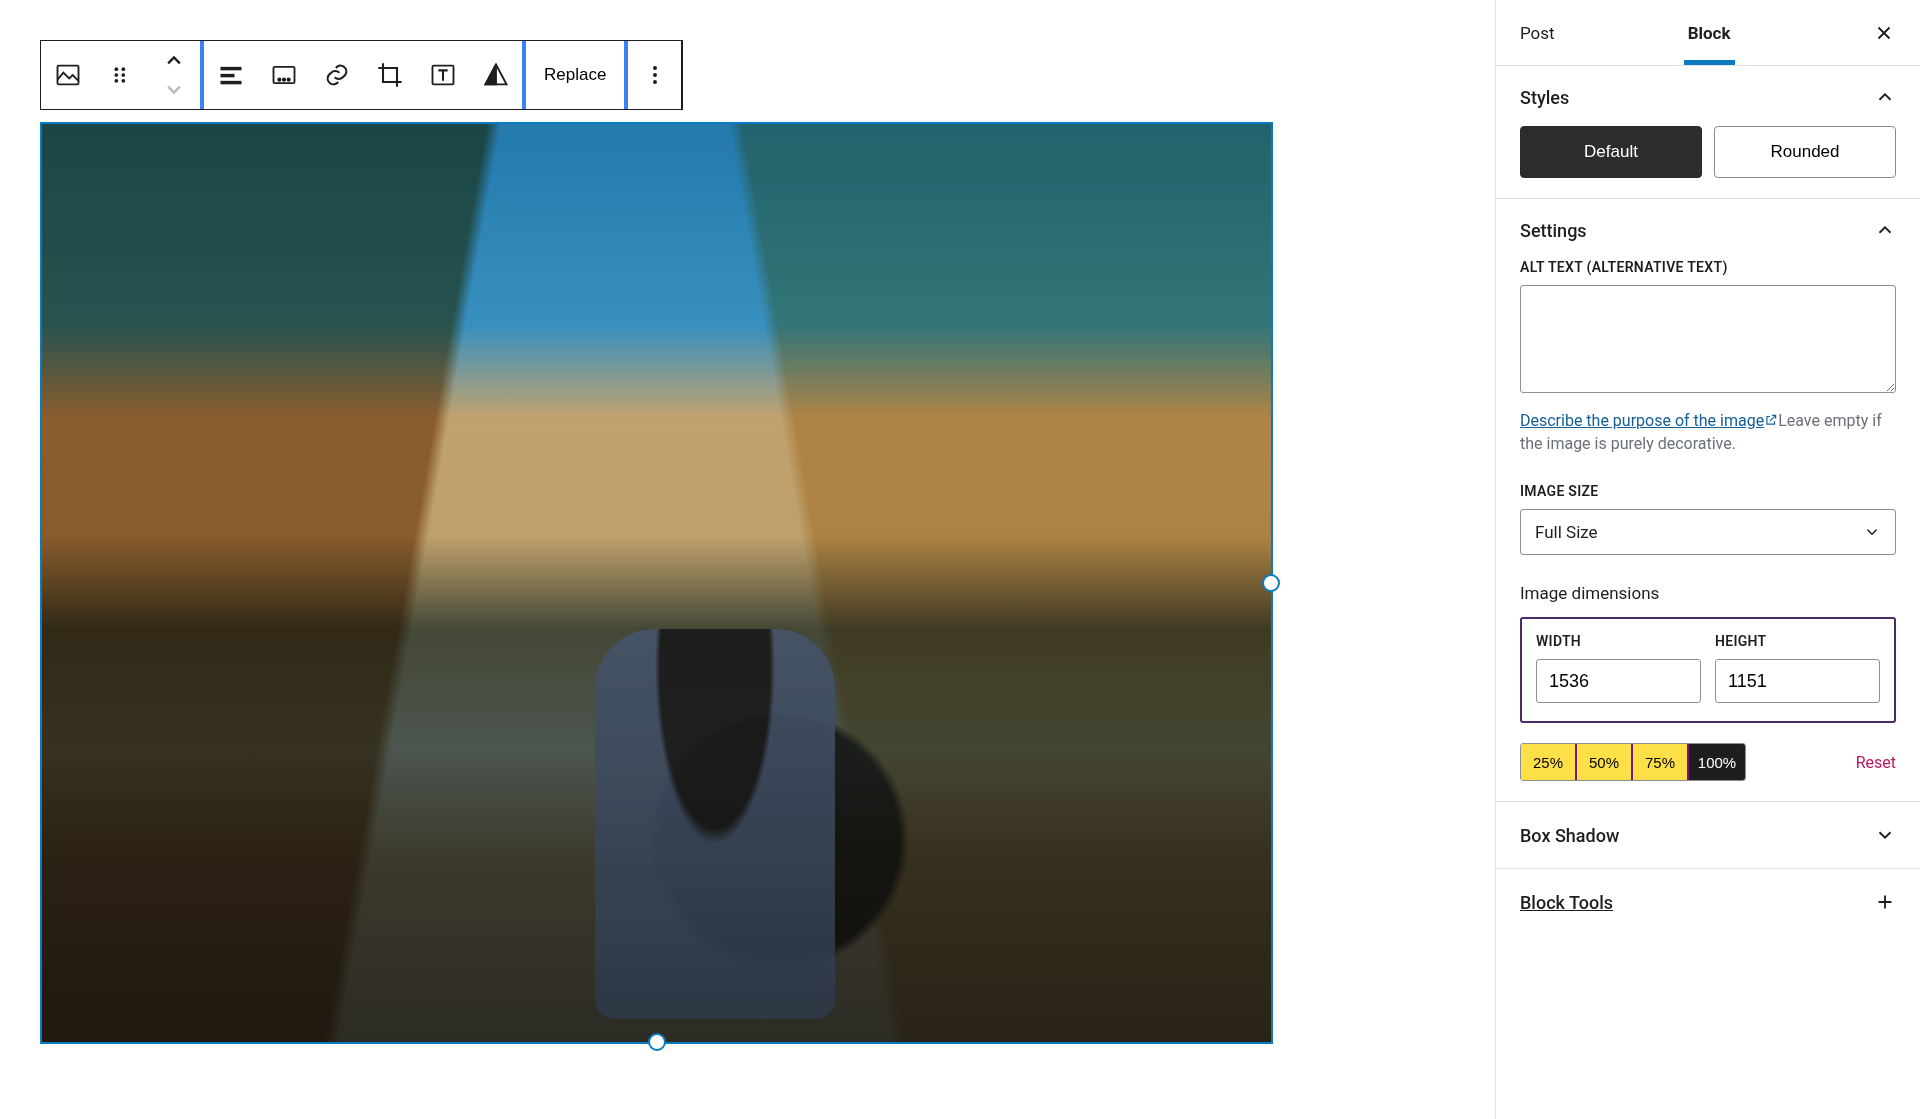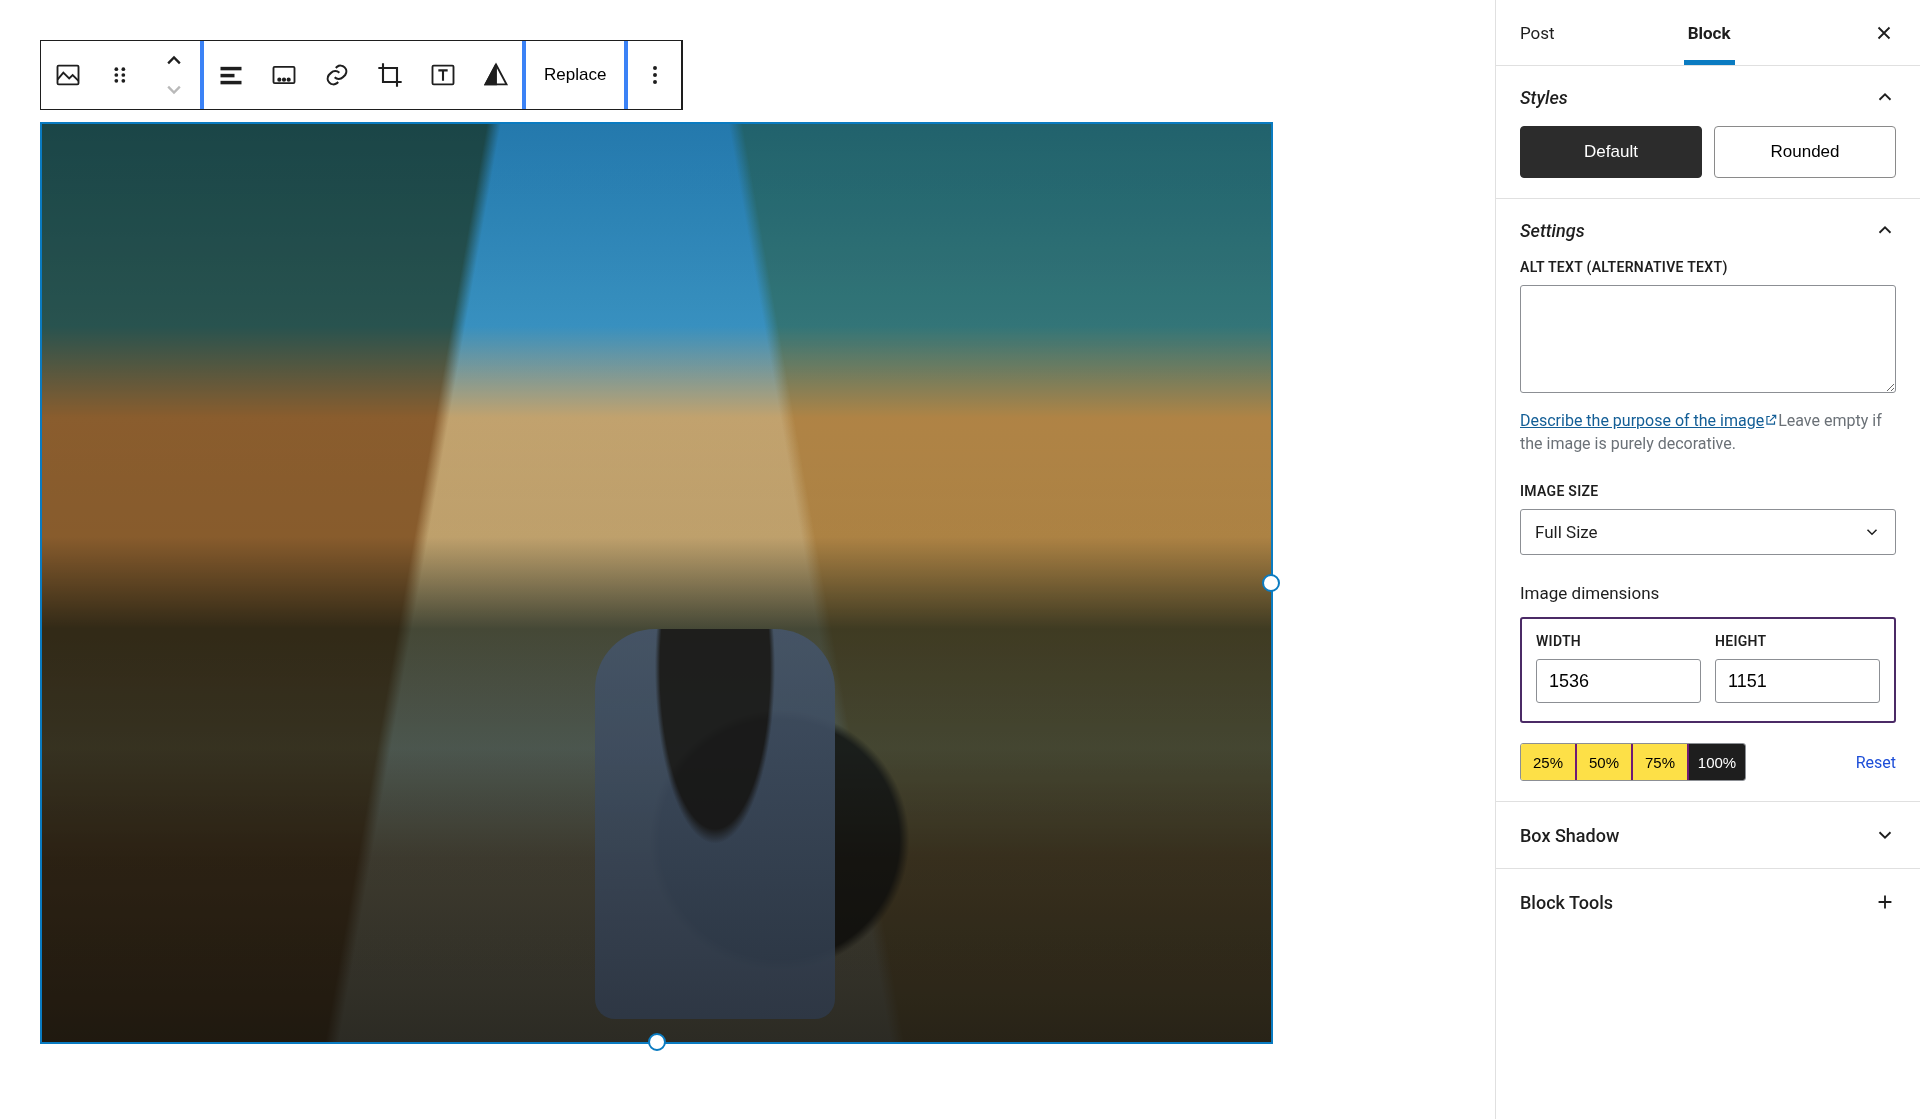--- a/index.html
+++ b/index.html
@@ -153,21 +153,20 @@
       border-bottom: 1px solid #e0e0e0;
       padding: 20px 24px;
     }
     .panel-header {
       display: flex;
       align-items: center;
       justify-content: space-between;
       cursor: pointer;
       font-weight: 500;
       font-size: 18px;
-      font-style: italic;
     }
     .chev { width: 22px; height: 22px; }
     .style-buttons {
       display: flex;
       gap: 12px;
       margin-top: 18px;
     }
     .style-btn {
       flex: 1;
       height: 52px;
@@ -253,21 +252,21 @@
       border:none;
       border-right: 2px solid #701a75;
       background:#fde047;
       font-size:15px;
       cursor:pointer;
     }
     .scale-btn:last-child{ border-right:none; }
     .scale-btn.active { background:#1e1e1e; color:#fff; }
     .reset-link {
       margin-left:auto;
-      color:#1d4ed8;
+      color:#be185d;
       cursor:pointer;
       font-size:16px;
     }
     .collapsed-row {
       display:flex;
       align-items:center;
       justify-content:space-between;
       padding: 22px 24px;
       border-bottom:1px solid #e0e0e0;
       cursor:pointer;
@@ -454,19 +453,19 @@
     </div>
   </div>
 
   <div class="collapsed-row">
     <span>Box Shadow</span>
     <svg class="chev" viewBox="0 0 24 24" fill="none" stroke="#1e1e1e" stroke-width="2">
         <polyline points="6,9 12,15 18,9"></polyline>
       </svg>
   </div>
 
-  <div class="collapsed-row" style="border-bottom:none;">
+  <div class="collapsed-row" style="border-bottom:none;text-decoration:underline;">
     <span>Block Tools</span>
     <svg class="chev" viewBox="0 0 24 24" fill="none" stroke="#1e1e1e" stroke-width="2">
         <path d="M12 5v14M5 12h14"></path>
       </svg>
   </div>
 </aside>
 
 </body></html>

